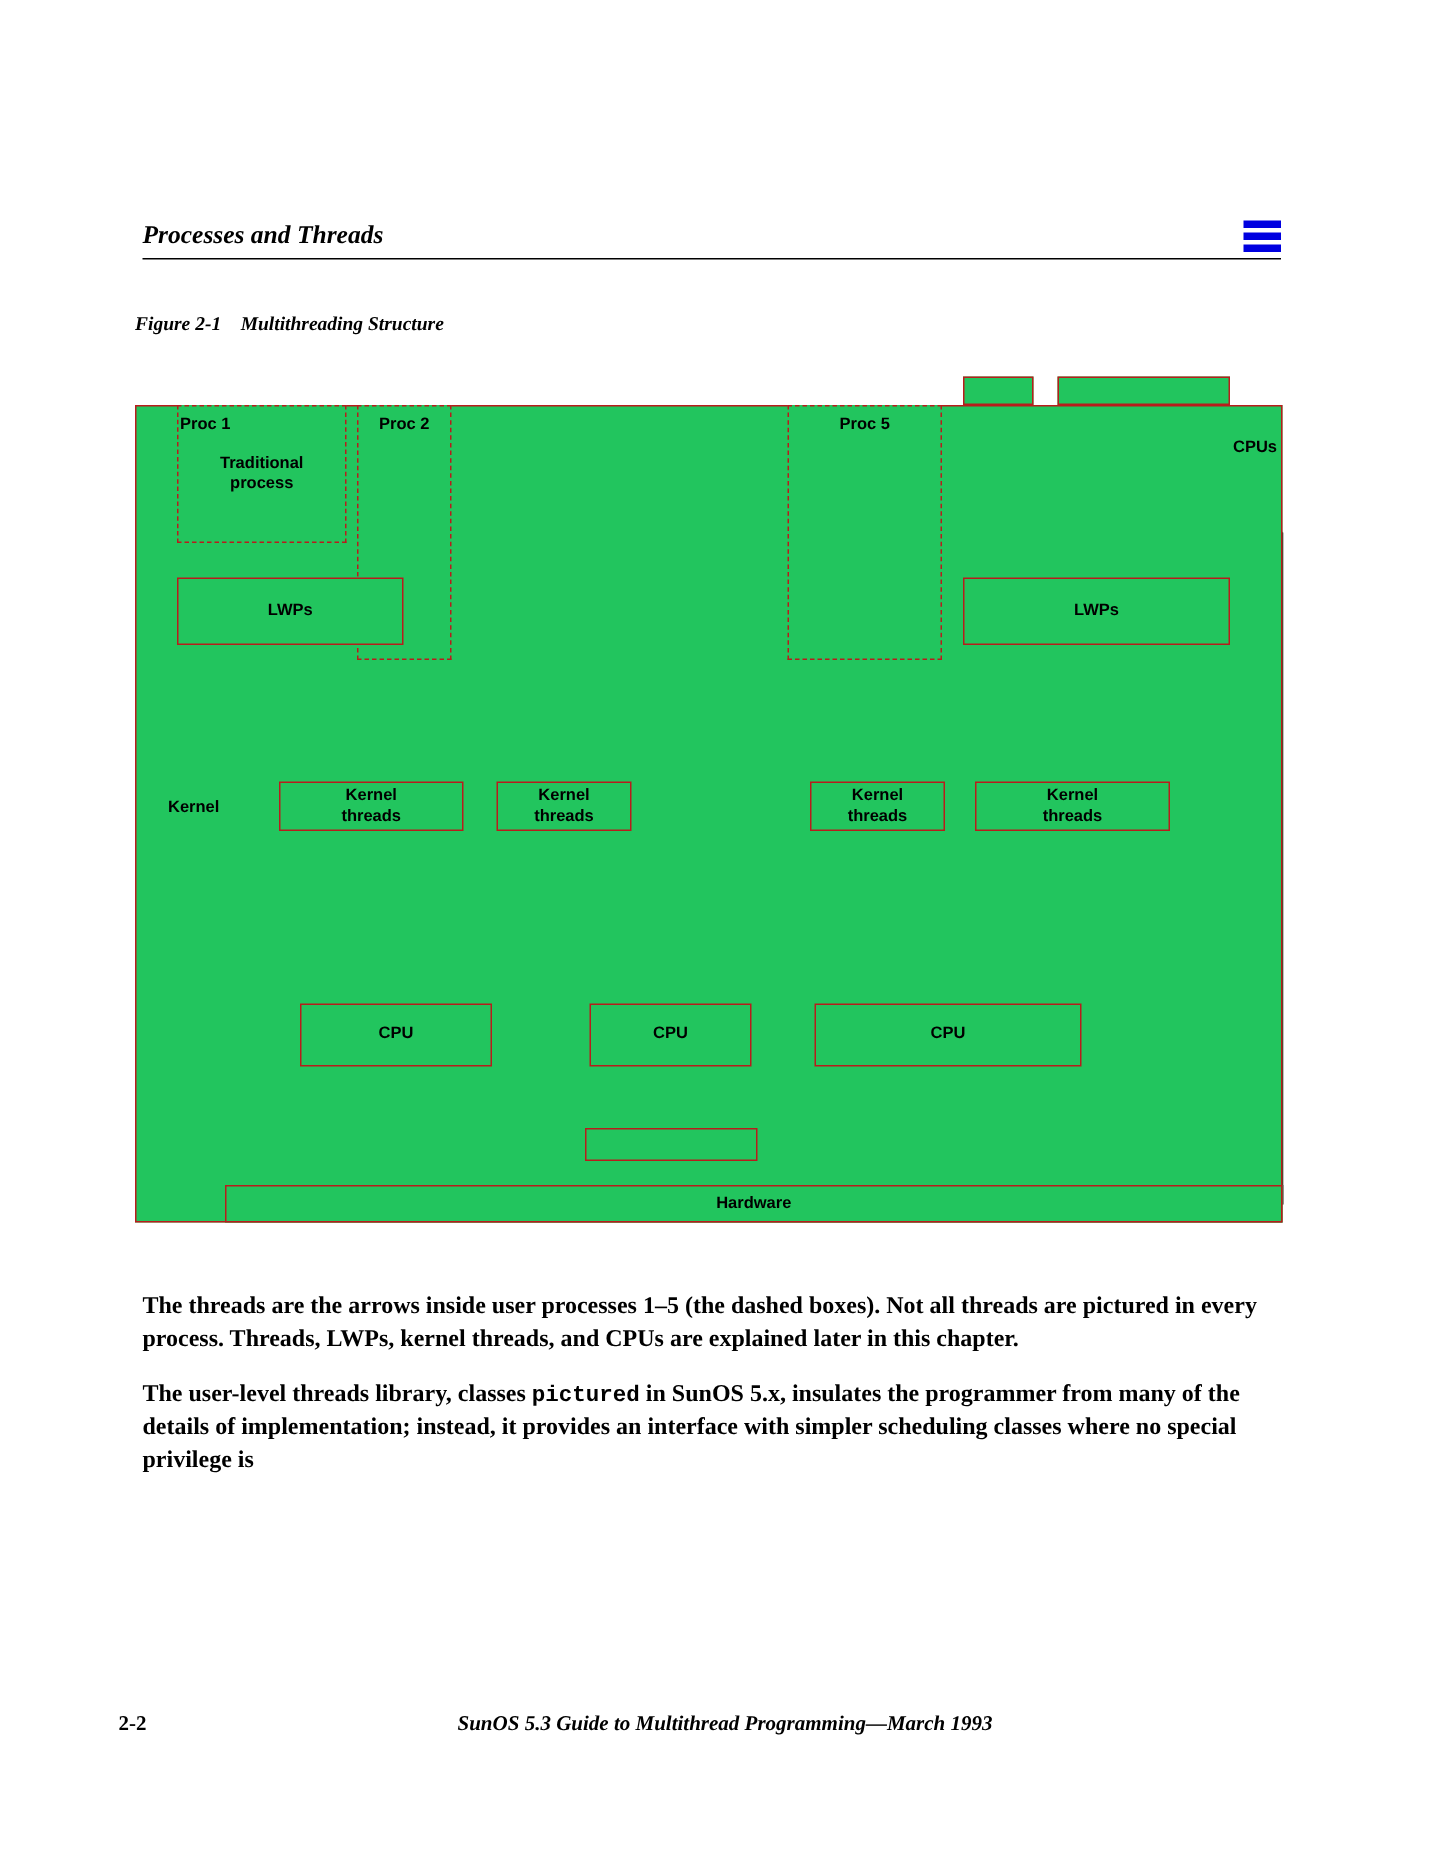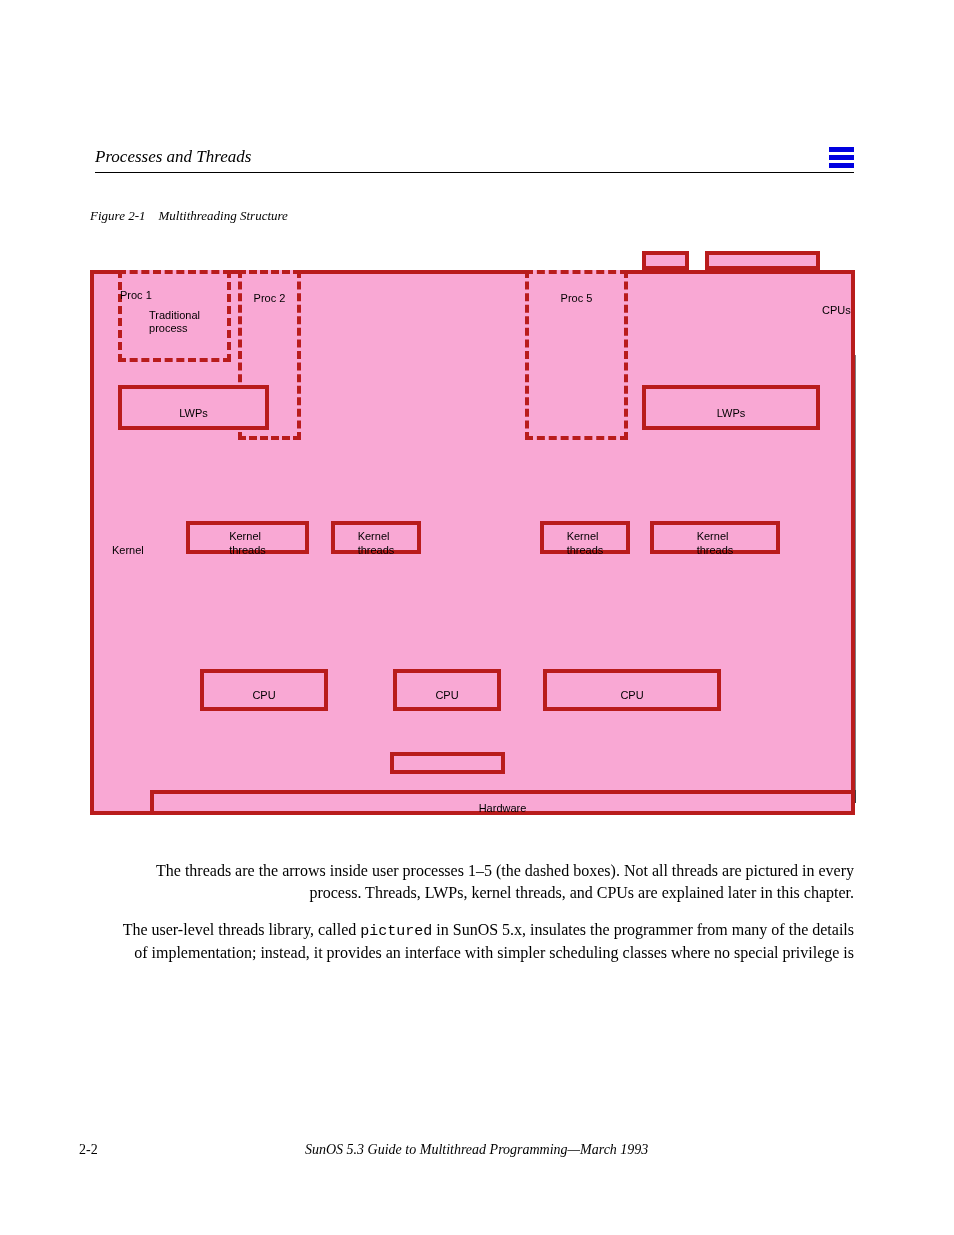--- a/index.html
+++ b/index.html
@@ -6,20 +6,21 @@
     margin: 0;
     padding: 0;
     background: #fff;
     font-family: "Times New Roman", Times, serif;
     color: #000;
   }
   .page {
     position: relative;
     width: 817px;
     height: 1235px;
+    font-weight: bold;
   }
   .hr {
     position: absolute;
     left: 95px;
     top: 172px;
     width: 759px;
     height: 0;
     border-top: 1px solid #000;
   }
   .menu-icon {
@@ -49,46 +50,45 @@
     top: 208px;
     font-size: 13px;
     font-style: italic;
   }
   .figure-num {
     font-style: italic;
   }
   
   .box {
     position: absolute;
-    border: 4px solid #b91c1c;
-    background: #f9a8d4;
+    border: 1px solid #b91c1c;
+    background: #22c55e;
     display: flex;
     align-items: center;
     justify-content: center;
-    text-align: left;
+    text-align: center;
     box-sizing: border-box;
   }
   .dashed {
     border-style: dashed;
   }
   .label {
     font-size: 11px;
     font-family: Helvetica, Arial, sans-serif;
     line-height: 1.2;
     padding: 2px;
-    margin-top: 12px;
   }
   .caption {
     position: absolute;
     left: 95px;
     top: 860px;
     width: 759px;
     font-size: 16px;
   }
-  .caption p { margin: 0 0 16px 11px; line-height: 1.35; text-align: right; }
+  .caption p { margin: 0 0 16px 0; line-height: 1.35; }
   .caption code { font-family: "Courier New", monospace; font-size: 15px; }
   .footer {
     position: absolute;
     top: 1142px;
     font-size: 14px;
   }
   svg.wires {
     position: absolute;
     left: 0;
     top: 0;
@@ -259,20 +259,20 @@
       <line x1="448" y1="711" x2="448" y2="669" marker-end="url(#ah)"></line>
 
       <line x1="632" y1="711" x2="632" y2="790" marker-start="url(#ahs)" marker-end="url(#ah)"></line>
 
     </g>
   </svg>
 
   <div class="caption">
     <p>The threads are the arrows inside user processes 1–5 (the dashed boxes). Not all threads are pictured in every process. Threads, LWPs, kernel threads, and CPUs are explained later in this chapter.</p>
     <p>
-      <span>The user-level threads library, called </span><code>pictured</code><span> in SunOS 5.x, insulates the programmer from many of the details of implementation; instead, it provides an interface with simpler scheduling classes where no special privilege is</span>
+      <span>The user-level threads library, classes </span><code>pictured</code><span> in SunOS 5.x, insulates the programmer from many of the details of implementation; instead, it provides an interface with simpler scheduling classes where no special privilege is</span>
     </p>
   </div>
 
   <div class="footer" style="left:79px;">2-2</div>
   <div class="footer" style="left:305px; font-style:italic;">SunOS 5.3 Guide to Multithread Programming—March 1993</div>
 
 </div>
 
 </body></html>

